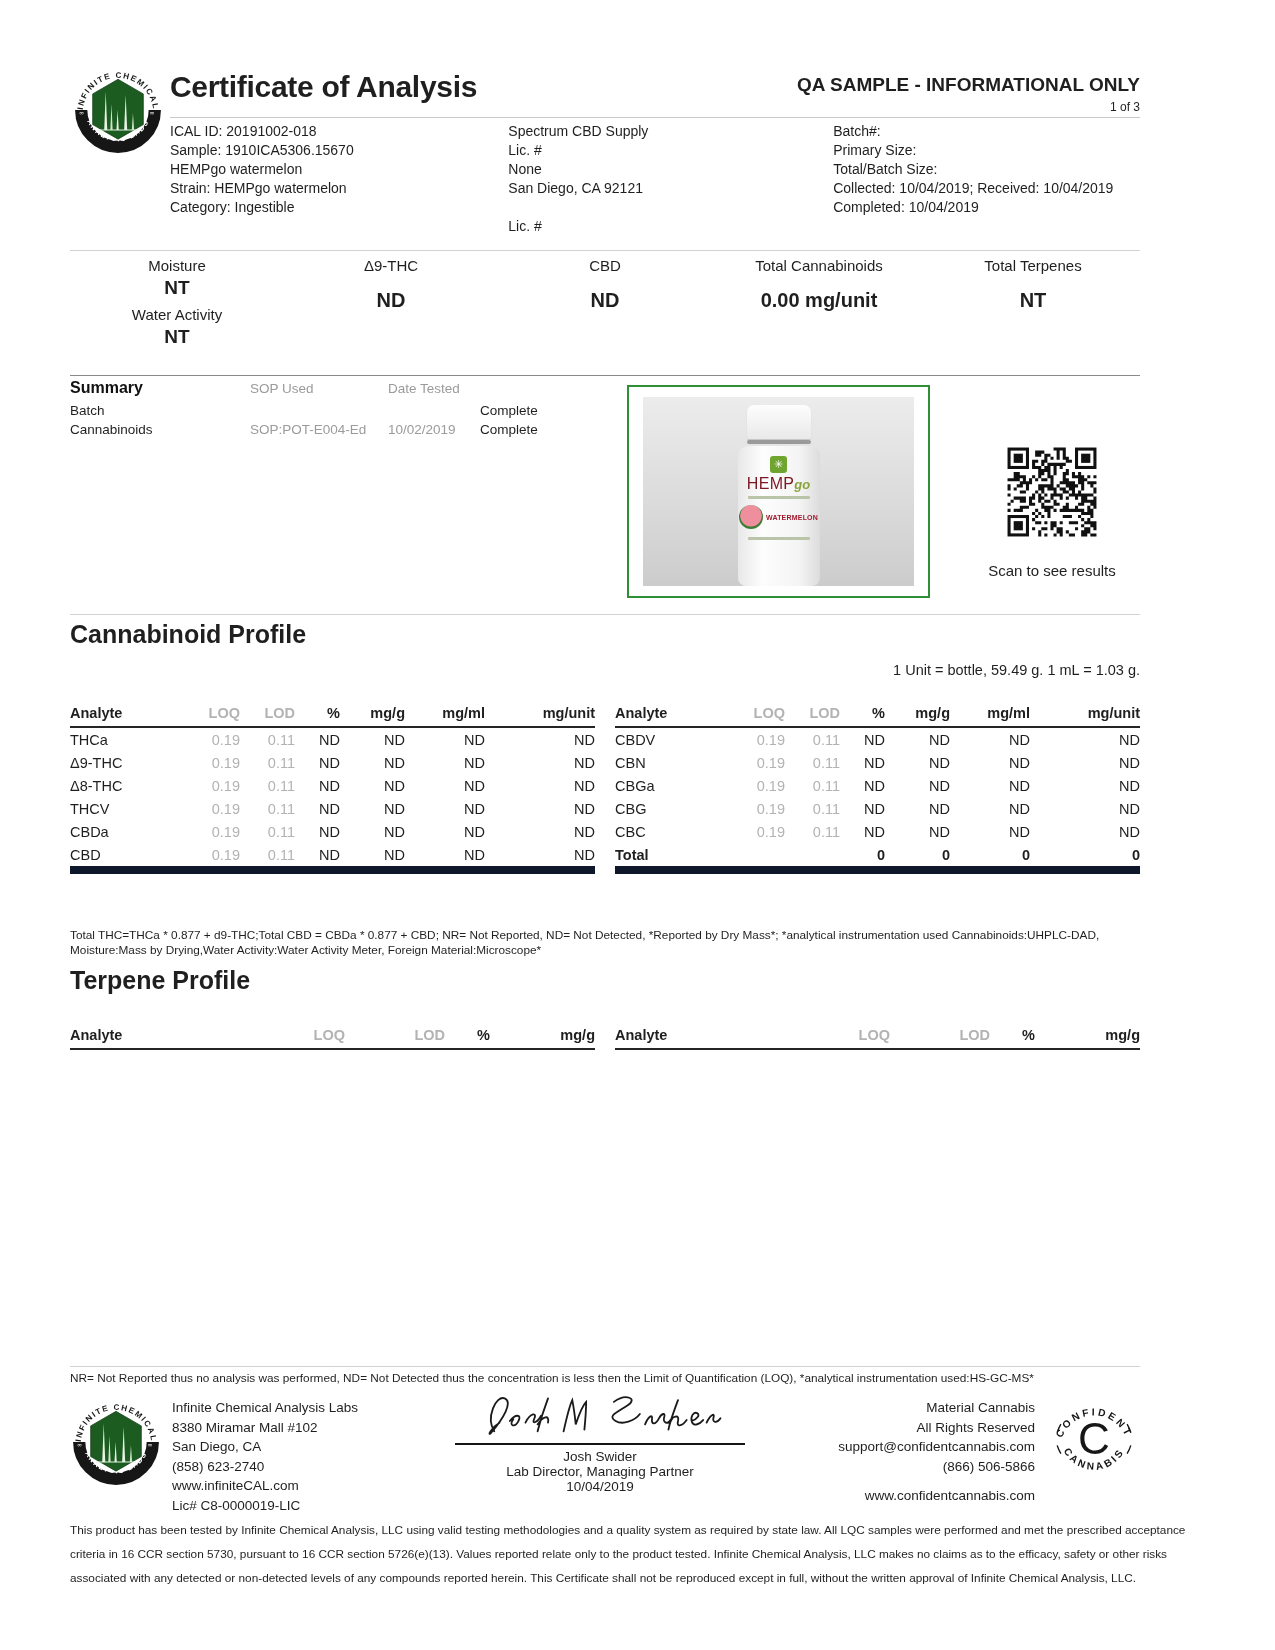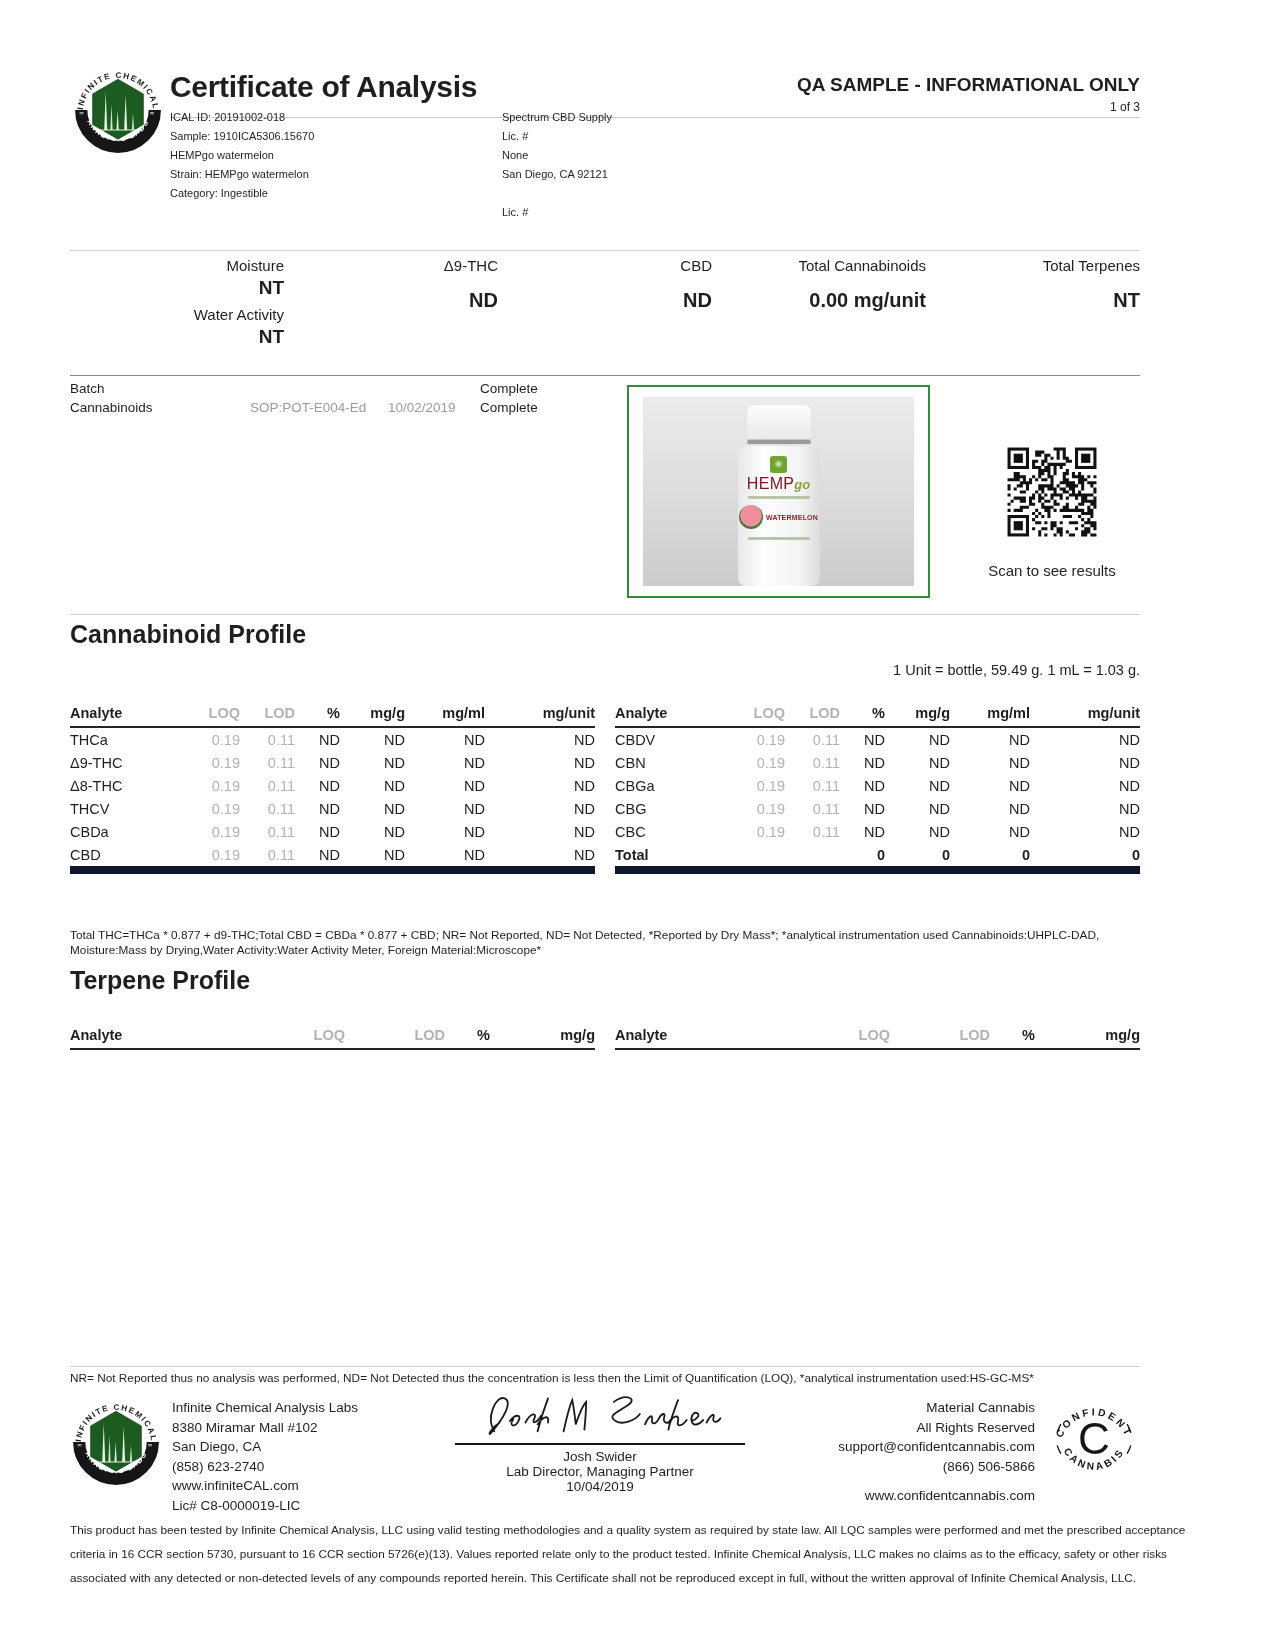--- a/index.html
+++ b/index.html
@@ -10,27 +10,27 @@
   }
   .abs { position:absolute; }
   .gray { color:#b3b3b3; }
   .mgray { color:#9b9b9b; }
 
   
   .page-title { left:170px; top:70px; font-size:30px; font-weight:700; letter-spacing:-0.3px; }
   .qa-banner { left:640px; top:74px; width:500px; text-align:right; font-size:19px; font-weight:700; }
   .page-num  { left:640px; top:100px; width:500px; text-align:right; font-size:12px; }
   .header-rule { left:170px; top:117px; width:970px; border-top:1px solid #c8c8c8; }
-  .info-cols { left:170px; top:108px; width:970px; display:flex; font-size:11px; }
+  .info-cols { left:170px; top:122px; width:970px; display:flex; font-size:14px;gap:20px; }
   .info-col .line { min-height:19px; line-height:19px; white-space:nowrap; }
   .col-sample { width:332px; } .col-client { width:318px; } .col-batch { width:320px; }
 
   
   .results-divider { left:70px; top:250px; width:1070px; border-top:1px solid #d2d2d2; }
-  .results-band { left:70px; top:257px; width:1070px; display:flex; text-align:right; }
+  .results-band { left:70px; top:257px; width:1070px; display:flex; text-align:center; }
   .rcol { flex:1; }
   .rlabel { font-size:15px; }
   .rvalue { font-size:20px; font-weight:700; margin-top:15px; }
   .rvalue-sm { font-size:19px; font-weight:700; margin-top:3px; }
   .rlabel2 { font-size:15px; margin-top:7px; }
 
   
   .summary-rule { left:70px; top:375px; width:1070px; border-top:1px solid #8a8a8a; }
   .summary-block { left:70px; top:379px; width:545px; font-size:13.5px; }
   .sumhead { display:flex; align-items:baseline; height:22px; }
@@ -139,20 +139,28 @@
       </div>
     <div class="info-col col-client">
 
     <div class="line">Spectrum CBD Supply</div>
         <div class="line">Lic. #</div>
         <div class="line">None</div>
         <div class="line">San Diego, CA 92121</div>
         <div class="line"></div>
         <div class="line">Lic. #</div>
       </div>
+    <div class="info-col col-batch">
+
+    <div class="line">Batch#:</div>
+        <div class="line">Primary Size:</div>
+        <div class="line">Total/Batch Size:</div>
+        <div class="line">Collected: 10/04/2019; Received: 10/04/2019</div>
+        <div class="line">Completed: 10/04/2019</div>
+      </div>
   </div>
 
   <div class="abs results-divider"></div>
   <div class="abs results-band">
     <div class="rcol">
       <div class="rlabel">Moisture</div>
       <div class="rvalue-sm">NT</div>
       <div class="rlabel2">Water Activity</div>
       <div class="rvalue-sm">NT</div>
     </div>
@@ -169,20 +177,26 @@
       <div class="rvalue">0.00 mg/unit</div>
     </div>
     <div class="rcol">
       <div class="rlabel">Total Terpenes</div>
       <div class="rvalue">NT</div>
     </div>
   </div>
 
   <div class="abs summary-rule"></div>
   <div class="abs summary-block">
+    <div class="sumhead">
+      <div class="sumtitle">Summary</div>
+      <div class="s-sop mgray">SOP Used</div>
+      <div class="s-date mgray">Date Tested</div>
+      <div class="s-status"></div>
+    </div>
     <div>
 
         <div class="sumrow">
           <div class="s-name">Batch</div>
           <div class="s-sop mgray"></div>
           <div class="s-date mgray"></div>
           <div class="s-status">Complete</div>
         </div>
 
         <div class="sumrow">

